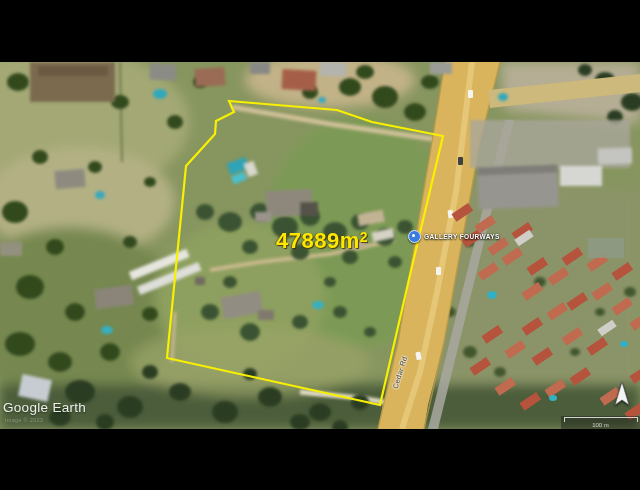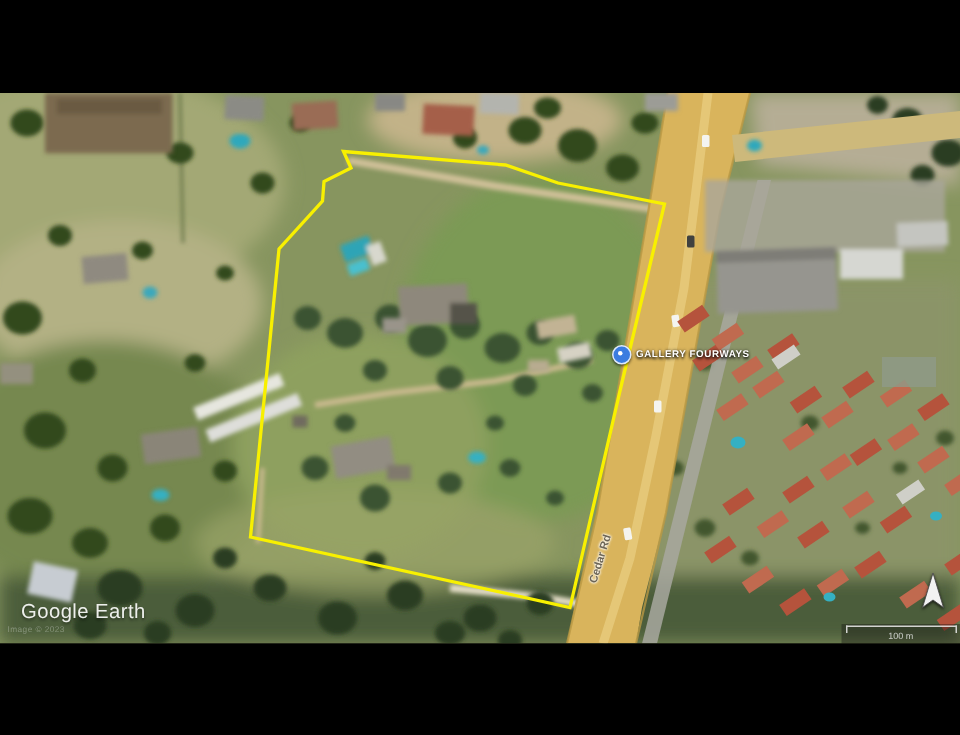--- a/index.html
+++ b/index.html
@@ -14,21 +14,21 @@
   .area-label sup{font-size:14px;font-weight:bold;vertical-align:6px;}
   .place-label{position:absolute;left:408px;top:230px;display:flex;align-items:center;gap:3px;}
   .place-pin{width:11px;height:11px;border-radius:50%;background:#3b7ce0;border:1.5px solid #dfe9fb;
     box-shadow:0 1px 2px rgba(0,0,0,.6);position:relative;}
   .place-pin::after{content:"";position:absolute;left:3px;top:3px;width:3px;height:3px;border-radius:50%;background:#fff;}
   .place-text{color:#fff;font-size:6.5px;font-weight:bold;letter-spacing:.4px;
     text-shadow:0 1px 2px rgba(0,0,0,.95),0 0 2px rgba(0,0,0,.8);white-space:nowrap;}
   .road-label{position:absolute;left:383px;top:368px;width:34px;text-align:center;
     font-size:7.5px;font-weight:bold;color:#6e6655;transform:rotate(-73deg);transform-origin:center;
     text-shadow:0 0 2px #fff,0 0 2px #fff,0 0 1px #fff;white-space:nowrap;}
-  .watermark{position:absolute;left:14px;top:400px;color:#fff;opacity:.9;font-size:13.5px;
+  .watermark{position:absolute;left:3px;top:400px;color:#fff;opacity:.9;font-size:13.5px;
     letter-spacing:.3px;text-shadow:0 1px 2px rgba(0,0,0,.5);}
   .attribution{position:absolute;left:5px;top:417px;color:#fff;opacity:.3;font-size:5.5px;letter-spacing:.3px;}
   .scalebar{position:absolute;left:561px;top:416px;width:79px;height:13px;
     background:rgba(15,15,15,.38);display:flex;flex-direction:column;align-items:center;}
   .scalebar .bar{width:72px;height:4px;border-left:1px solid #eee;border-right:1px solid #eee;
     border-top:1px solid #eee;margin-top:1px;opacity:.85;}
   .scalebar .txt{color:#eee;opacity:.8;font-size:6px;line-height:6px;margin-top:0px;}
   .north-arrow{position:absolute;left:613px;top:381px;width:18px;height:28px;
     filter:drop-shadow(0 1px 1px rgba(0,0,0,.7));}
   .bar-black{position:absolute;left:0;width:640px;background:#000;}
@@ -256,20 +256,23 @@
         <ellipse cx="322" cy="38" rx="4" ry="3" fill="#3aa8bc"></ellipse>
         <ellipse cx="100" cy="133" rx="5" ry="4" fill="#3aa8bc"></ellipse>
         <ellipse cx="160" cy="32" rx="7" ry="5" fill="#2ea8bc"></ellipse>
         <ellipse cx="107" cy="268" rx="6" ry="4" fill="#35b0c2"></ellipse>
       </g>
 
       <polygon points="229,39 337,48 372,60 443,74 413,200 380,343 167,296 186,104 215,72 216,59 234,50" fill="none" stroke="#f8f000" stroke-width="2.2" stroke-linejoin="miter"></polygon>
     </svg>
   </div>
 
+  <div class="area-label">
+    <span>47889m</span><sup>2</sup>
+  </div>
 
   <div class="place-label">
     <span class="place-pin"></span>
     <span class="place-text">GALLERY FOURWAYS</span>
   </div>
 
   <div class="road-label">Cedar Rd</div>
 
   <div class="watermark">Google Earth</div>
   <div class="attribution">Image © 2023</div>

